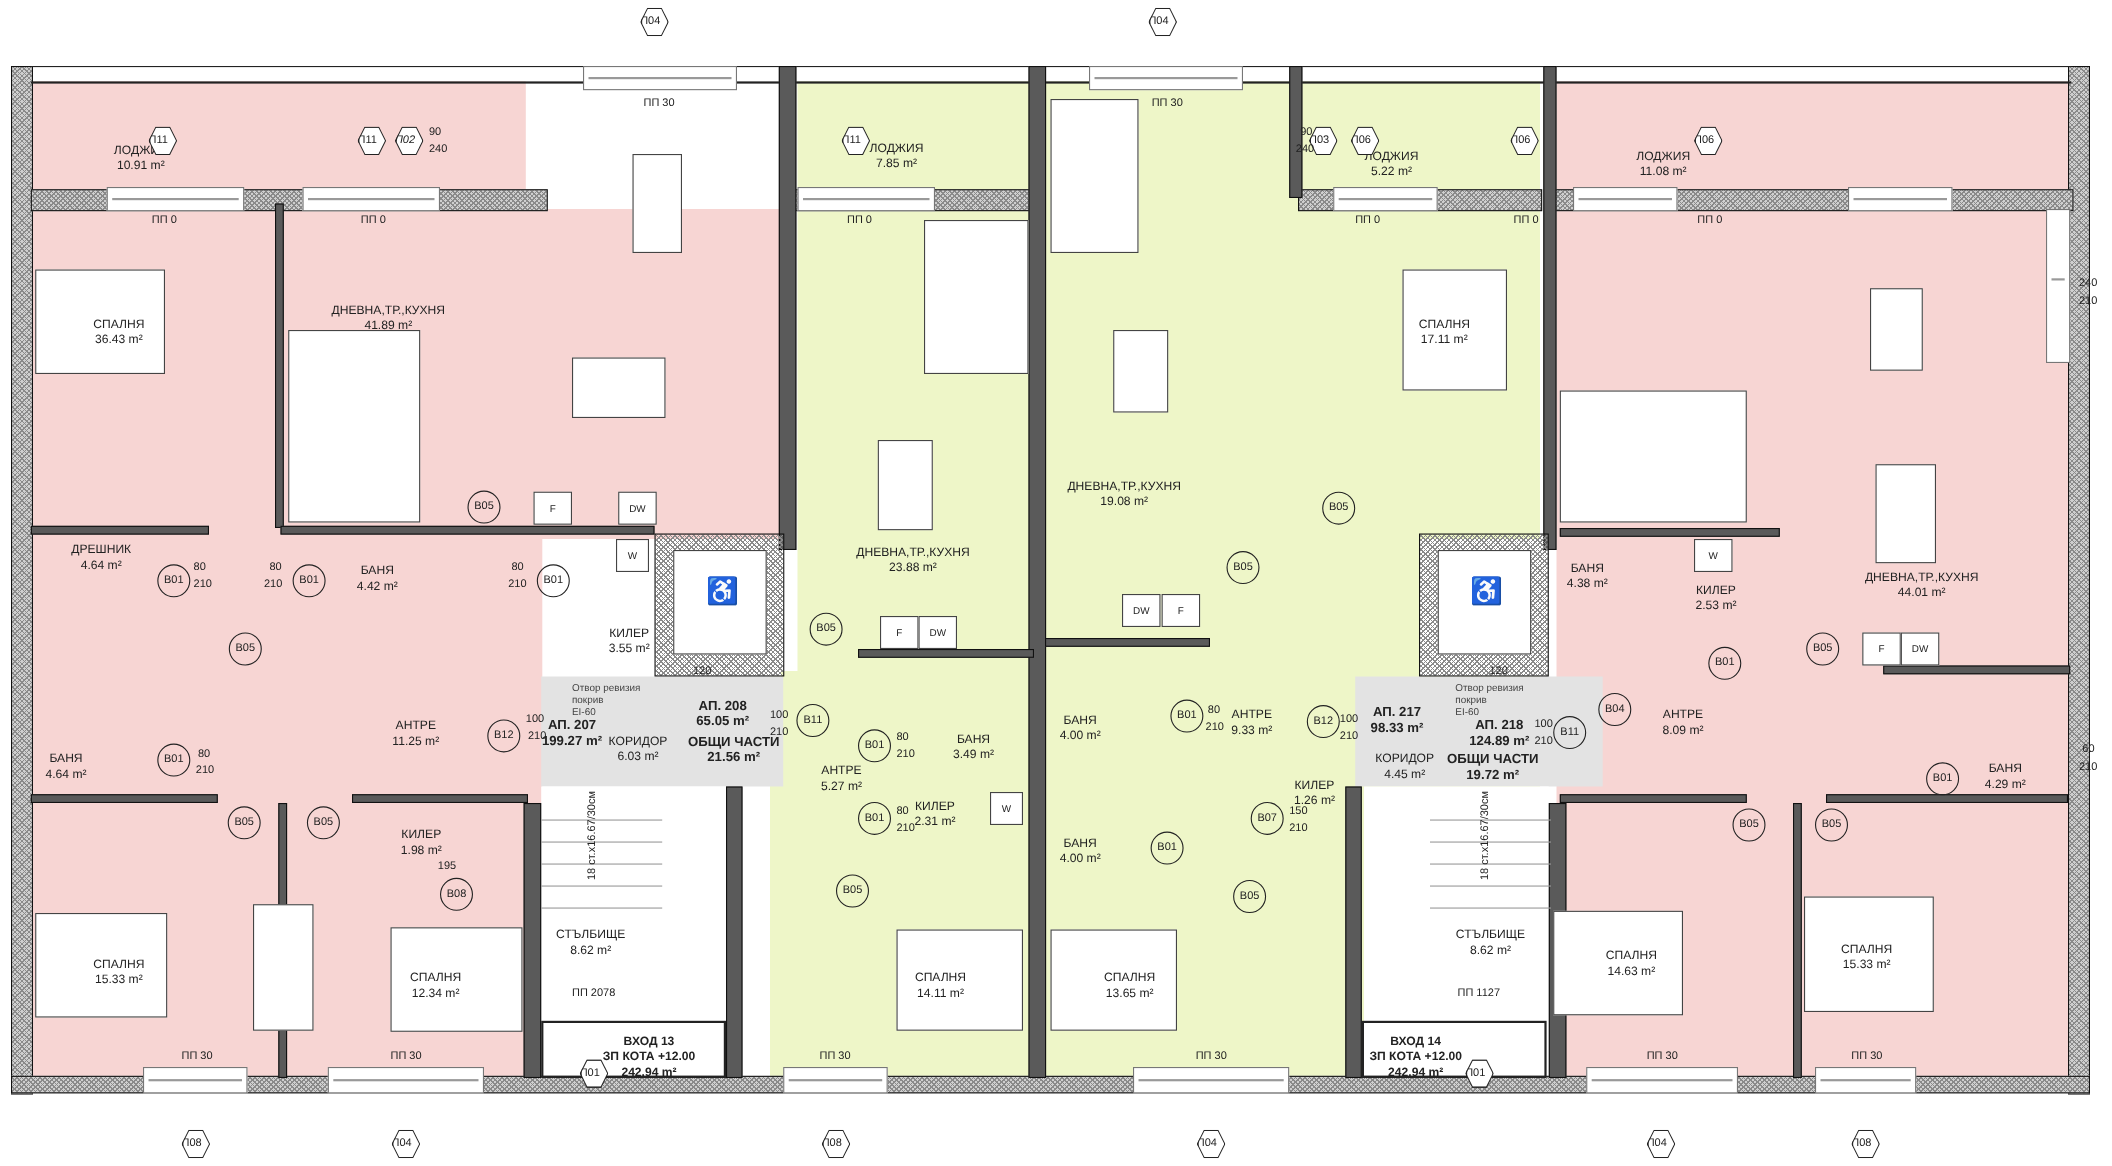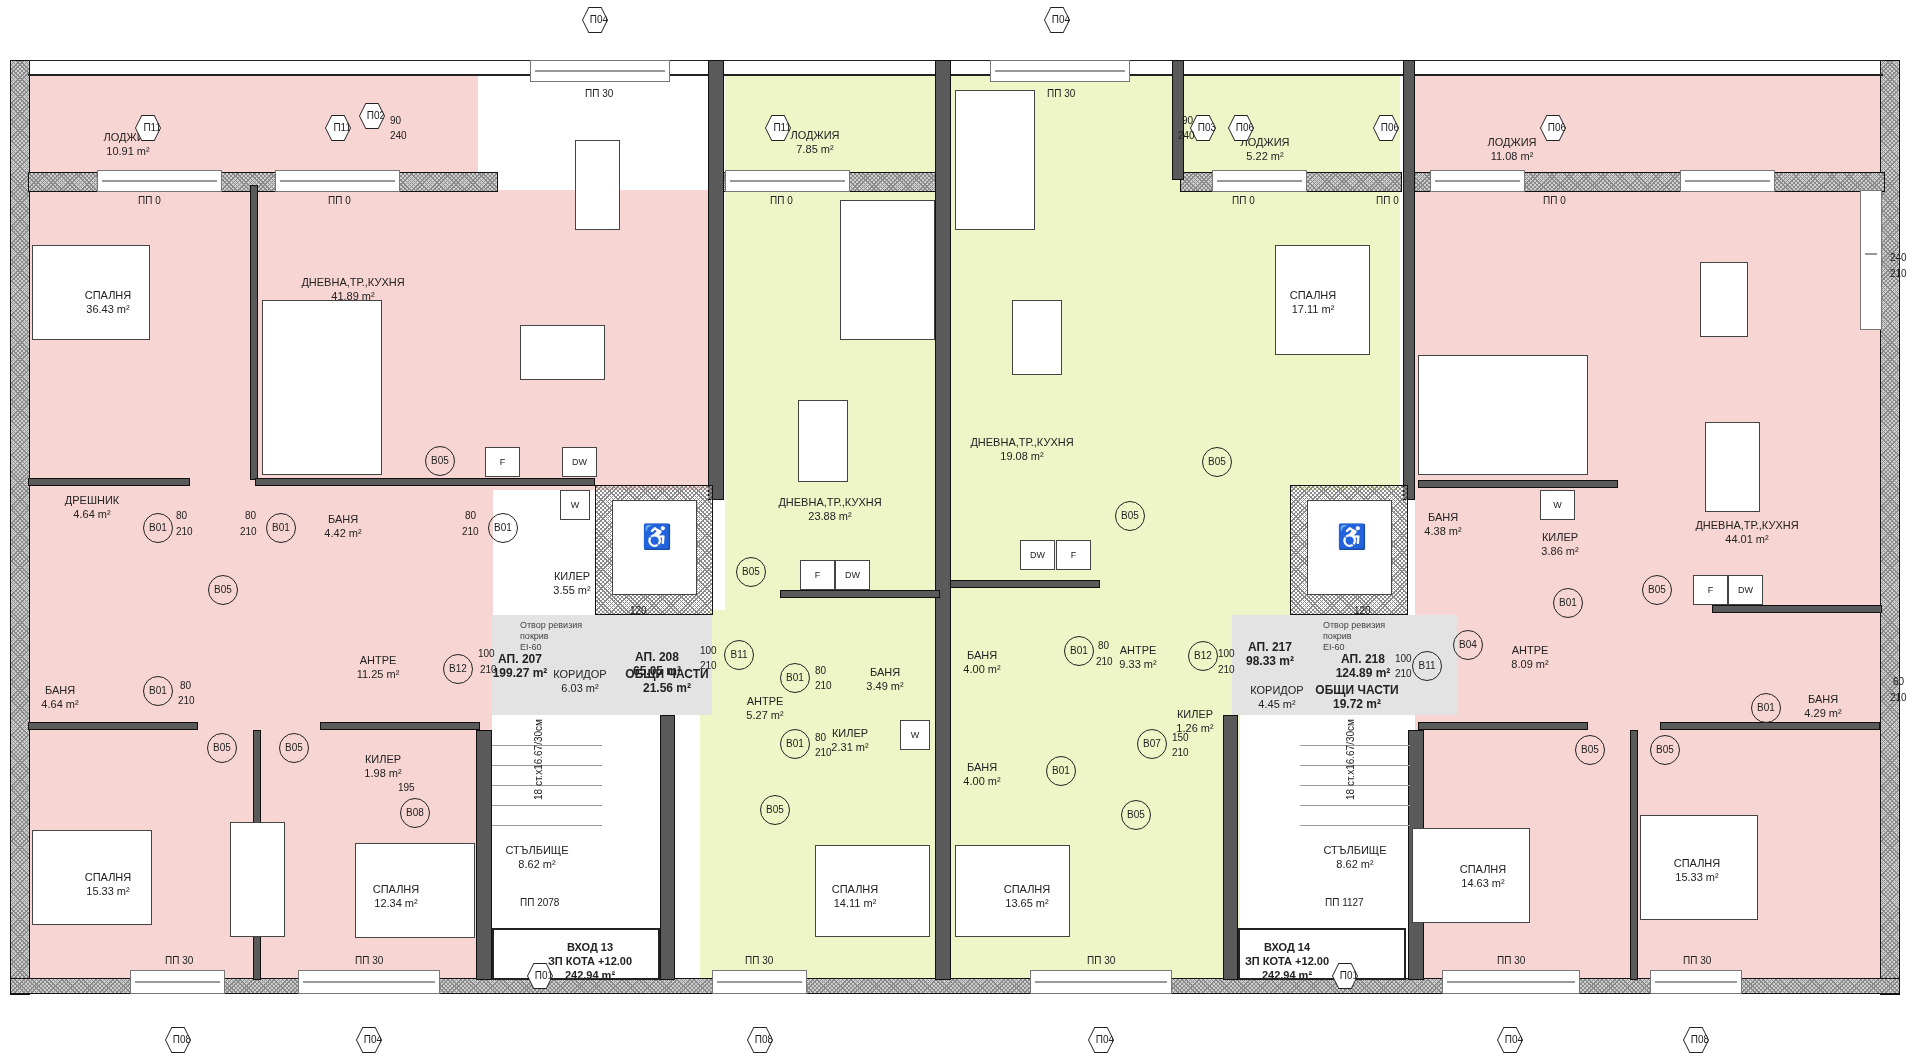--- a/index.html
+++ b/index.html
@@ -16,21 +16,21 @@
      background-image: repeating-linear-gradient(45deg, #8a8a8a 0 1px, transparent 1px 3px), repeating-linear-gradient(-45deg, #8a8a8a 0 1px, transparent 1px 3px); }
   .outer { position: absolute; box-sizing: border-box; border: 3px solid #222; }
   .window { position: absolute; background: #fff; border: 1px solid #777; box-sizing: border-box; }
   .window::after { content: ""; position: absolute; left: 4px; right: 4px; top: 45%; height: 2px; background: #999; }
   .room-label { position: absolute; text-align: center; font-size: 11px; line-height: 14px; color: #222; white-space: nowrap; transform: translateX(-50%); }
   .room-label .nm { display: block; }
   .room-label .ar { display: block; }
   .bold { font-weight: bold; font-size: 12px; }
   .small { font-size: 9px; line-height: 11px; color: #444; }
   .tag { position: absolute; width: 28px; height: 28px; border: 1px solid #222; border-radius: 50%; font-size: 10px; line-height: 28px; text-align: center; background: transparent; transform: translate(-50%, -50%); }
-  .hex { position: absolute; width: 26px; height: 26px; font-size: 10px; line-height: 26px; text-align: right; transform: translate(-50%, -50%);
+  .hex { position: absolute; width: 26px; height: 26px; font-size: 10px; line-height: 26px; text-align: left; transform: translate(-50%, -50%);
      clip-path: polygon(25% 0, 75% 0, 100% 50%, 75% 100%, 25% 100%, 0 50%); background: #222; }
   .hex span { position: absolute; inset: 1px; background: #fff; clip-path: polygon(25% 0, 75% 0, 100% 50%, 75% 100%, 25% 100%, 0 50%); display: block; }
   .hex b { position: relative; font-weight: normal; z-index: 1; }
   .dim { position: absolute; font-size: 10px; line-height: 12px; color: #222; white-space: nowrap; }
   .vtext { transform: rotate(-90deg); transform-origin: left top; }
   .furn { position: absolute; background: #fff; border: 1px solid #444; box-sizing: border-box; }
   .app { position: absolute; font-size: 9px; text-align: center; line-height: 12px; border: 1px solid #444; background: #fff; box-sizing: border-box; }
   .stair-line { position: absolute; height: 1px; background: #999; }
 </style>
 </head>
@@ -265,21 +265,21 @@
   <div class="room-label" style="left:1747px;top:518px;">
       <span class="nm">ДНЕВНА,ТР.,КУХНЯ</span>
       <span class="ar">44.01 m²</span>
     </div>
   <div class="room-label" style="left:1443px;top:510px;">
       <span class="nm">БАНЯ</span>
       <span class="ar">4.38 m²</span>
     </div>
   <div class="room-label" style="left:1560px;top:530px;">
       <span class="nm">КИЛЕР</span>
-      <span class="ar">3.86 m²</span>
+      <span class="ar">2.53 m²</span>
     </div>
   <div class="room-label" style="left:1530px;top:643px;">
       <span class="nm">АНТРЕ</span>
       <span class="ar">8.09 m²</span>
     </div>
   <div class="room-label" style="left:1823px;top:692px;">
       <span class="nm">БАНЯ</span>
       <span class="ar">4.29 m²</span>
     </div>
   <div class="room-label" style="left:1483px;top:862px;">
@@ -293,21 +293,21 @@
 
   <div class="room-label small" style="left:520px;top:620px;text-align:left;transform:none;">
     <span class="nm">Отвор ревизия</span>
       <span class="nm">покрив</span>
       <span class="nm">EI-60</span>
   </div>
   <div class="room-label bold" style="left:520px;top:652px;">
       <span class="nm">АП. 207</span>
       <span class="ar">199.27 m²</span>
     </div>
-  <div class="room-label bold" style="left:657px;top:650px;">
+  <div class="room-label bold" style="left:657px;top:634px;">
       <span class="nm">АП. 208</span>
       <span class="ar">65.05 m²</span>
     </div>
   <div class="room-label" style="left:580px;top:667px;">
       <span class="nm">КОРИДОР</span>
       <span class="ar">6.03 m²</span>
     </div>
   <div class="room-label bold" style="left:667px;top:667px;">
       <span class="nm">ОБЩИ ЧАСТИ</span>
       <span class="ar">21.56 m²</span>
@@ -359,21 +359,21 @@
 
   <div class="hex" style="left:595px;top:20px;"><span></span><b>П04</b></div>
   <div class="dim" style="left:585px;top:88px;">ПП 30</div>
   <div class="hex" style="left:1057px;top:20px;"><span></span><b>П04</b></div>
   <div class="dim" style="left:1047px;top:88px;">ПП 30</div>
 
   <div class="hex" style="left:148px;top:128px;"><span></span><b>П11</b></div>
   <div class="dim" style="left:138px;top:195px;">ПП 0</div>
   <div class="hex" style="left:338px;top:128px;"><span></span><b>П11</b></div>
   <div class="dim" style="left:328px;top:195px;">ПП 0</div>
-  <div class="hex" style="left:372px;top:116px;"><span></span><b>П02</b></div>
+  <div class="hex" style="left:372px;top:128px;font-style:italic;"><span></span><b>П02</b></div>
   <div class="dim" style="left:390px;top:115px;">90</div>
   <div class="dim" style="left:390px;top:130px;">240</div>
   <div class="hex" style="left:778px;top:128px;"><span></span><b>П11</b></div>
   <div class="dim" style="left:770px;top:195px;">ПП 0</div>
   <div class="hex" style="left:1203px;top:128px;"><span></span><b>П03</b></div>
   <div class="dim" style="left:1182px;top:115px;">90</div>
   <div class="dim" style="left:1178px;top:130px;">240</div>
   <div class="hex" style="left:1241px;top:128px;"><span></span><b>П06</b></div>
   <div class="dim" style="left:1232px;top:195px;">ПП 0</div>
   <div class="hex" style="left:1386px;top:128px;"><span></span><b>П06</b></div>

